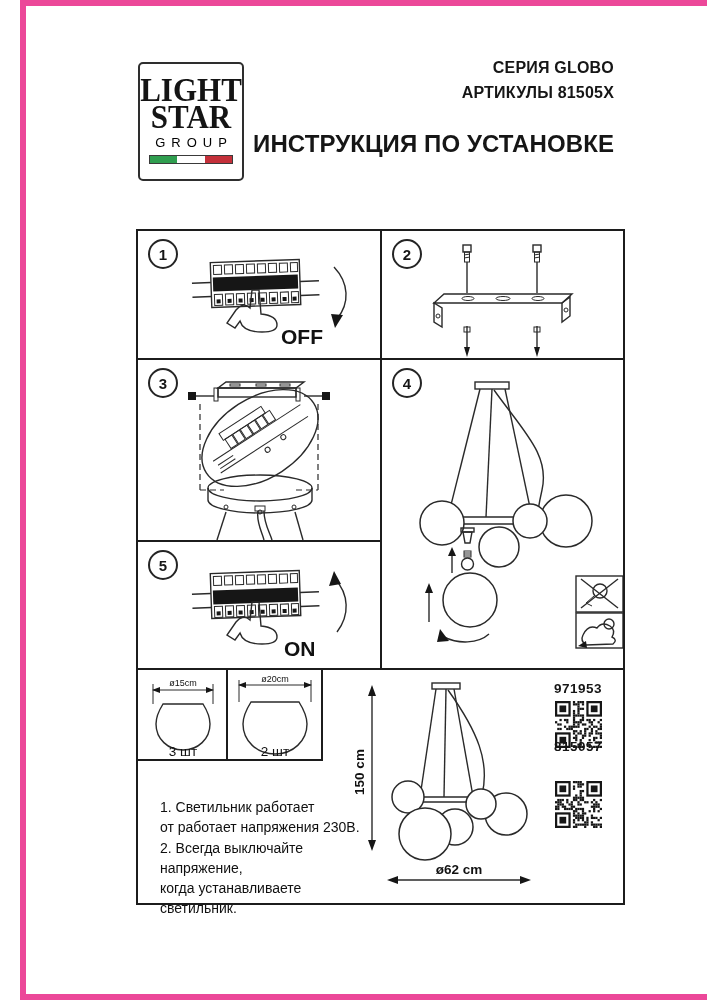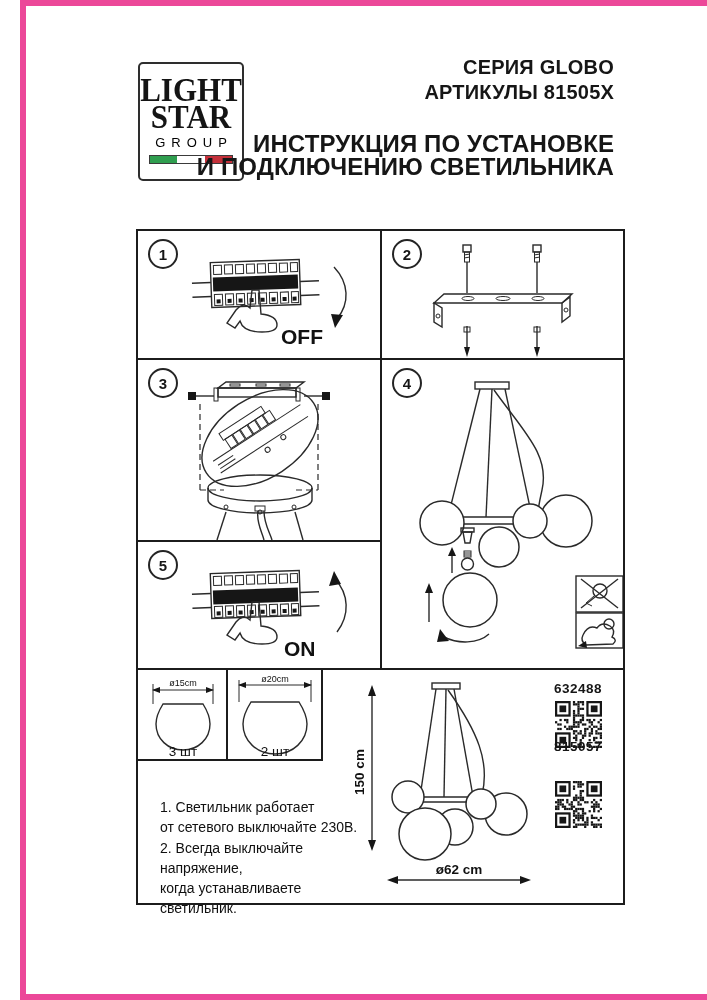--- a/index.html
+++ b/index.html
@@ -10,21 +10,21 @@
   .logo{position:absolute;left:112px;top:56px;width:106px;height:119px;border:2px solid #2e2e2e;
         border-radius:5px;box-sizing:border-box;text-align:center;padding-top:12px;background:#fff;}
   .logo-word{font-family:"Liberation Serif",serif;font-weight:bold;font-size:31px;line-height:.88;
              color:#141414;transform:scaleY(1.07);}
   .logo-group{font-size:13px;letter-spacing:6px;color:#000000;margin-top:4px;padding-left:6px;}
   .flag{display:flex;width:82px;height:7px;margin:5px auto 0;border:1px solid #3a3a3a;box-sizing:content-box;}
   .flag span{flex:1;}
   .f-green{background:#2f9e4f}.f-white{background:#ffffff}.f-red{background:#c4303a}
 
   .header-text{position:absolute;right:107px;top:49px;text-align:right;}
-  .hdr-line{font-size:20px;font-weight:bold;line-height:25px;letter-spacing:.2px;}
+  .hdr-line{font-size:16px;font-weight:bold;line-height:25px;letter-spacing:.2px;}
   .hdr-title{margin-top:27px;font-size:24px;font-weight:bold;line-height:23px;letter-spacing:.1px;}
 
   
   .board{position:absolute;left:110px;top:223px;width:485px;height:672px;border:2px solid #1c1c1c;background:#fff;}
   .divider{position:absolute;background:#1c1c1c;}
   .panel{position:absolute;}
   .panel svg{position:absolute;left:0;top:0;}
   .step-circle{position:absolute;left:10px;top:8px;width:26px;height:26px;border:2px solid #242424;
                border-radius:50%;display:flex;align-items:center;justify-content:center;
                font-size:15px;font-weight:bold;background:#fff;z-index:3;}
@@ -62,21 +62,20 @@
         <span class="f-white"></span>
         <span class="f-red"></span>
     </div>
   </div>
 
   <div class="header-text">
     <div class="hdr-line">СЕРИЯ GLOBO</div>
     <div class="hdr-line">АРТИКУЛЫ 81505X</div>
     <div class="hdr-title">
       <div>ИНСТРУКЦИЯ ПО УСТАНОВКЕ</div>
-      <div>И ПОДКЛЮЧЕНИЮ СВЕТИЛЬНИКА</div>
     </div>
   </div>
 
   <div class="board">
 
     <div class="divider" style="left:242px;top:0;width:2px;height:439px"></div>
     <div class="divider" style="left:0;top:127px;width:485px;height:2px"></div>
     <div class="divider" style="left:0;top:309px;width:243px;height:2px"></div>
     <div class="divider" style="left:0;top:437px;width:485px;height:2px"></div>
 
@@ -380,26 +379,26 @@
           <line class="ln" x1="255" y1="210" x2="387" y2="210"></line>
           <polygon class="filld" points="249,210 260,206 260,214"></polygon>
           <polygon class="filld" points="393,210 382,206 382,214"></polygon>
           <text class="svgtxt-meas" x="321" y="204" text-anchor="middle">ø62 cm</text>
         </g>
       </svg>
     </div>
 
     <div class="notes">
       <div>1. Светильник работает</div>
-      <div>от сетевого выключайте 230В.</div>
+      <div>от работает напряжения 230В.</div>
       <div>2. Всегда выключайте напряжение,</div>
       <div>когда устанавливаете светильник.</div>
     </div>
 
-    <div class="qr-label" style="top:450px">632488</div>
+    <div class="qr-label" style="top:450px">971953</div>
     <div class="qr" style="top:470px"><svg width="47" height="47" viewBox="0 0 47 47">
           <rect x="17.904761904761905" y="0" width="2.238095238095238" height="2.238095238095238" fill="#161616"></rect>
           <rect x="22.38095238095238" y="0" width="2.238095238095238" height="2.238095238095238" fill="#161616"></rect>
           <rect x="24.61904761904762" y="0" width="2.238095238095238" height="2.238095238095238" fill="#161616"></rect>
           <rect x="26.857142857142858" y="0" width="2.238095238095238" height="2.238095238095238" fill="#161616"></rect>
           <rect x="17.904761904761905" y="2.238095238095238" width="2.238095238095238" height="2.238095238095238" fill="#161616"></rect>
           <rect x="20.142857142857142" y="2.238095238095238" width="2.238095238095238" height="2.238095238095238" fill="#161616"></rect>
           <rect x="22.38095238095238" y="2.238095238095238" width="2.238095238095238" height="2.238095238095238" fill="#161616"></rect>
           <rect x="26.857142857142858" y="2.238095238095238" width="2.238095238095238" height="2.238095238095238" fill="#161616"></rect>
           <rect x="22.38095238095238" y="4.476190476190476" width="2.238095238095238" height="2.238095238095238" fill="#161616"></rect>

